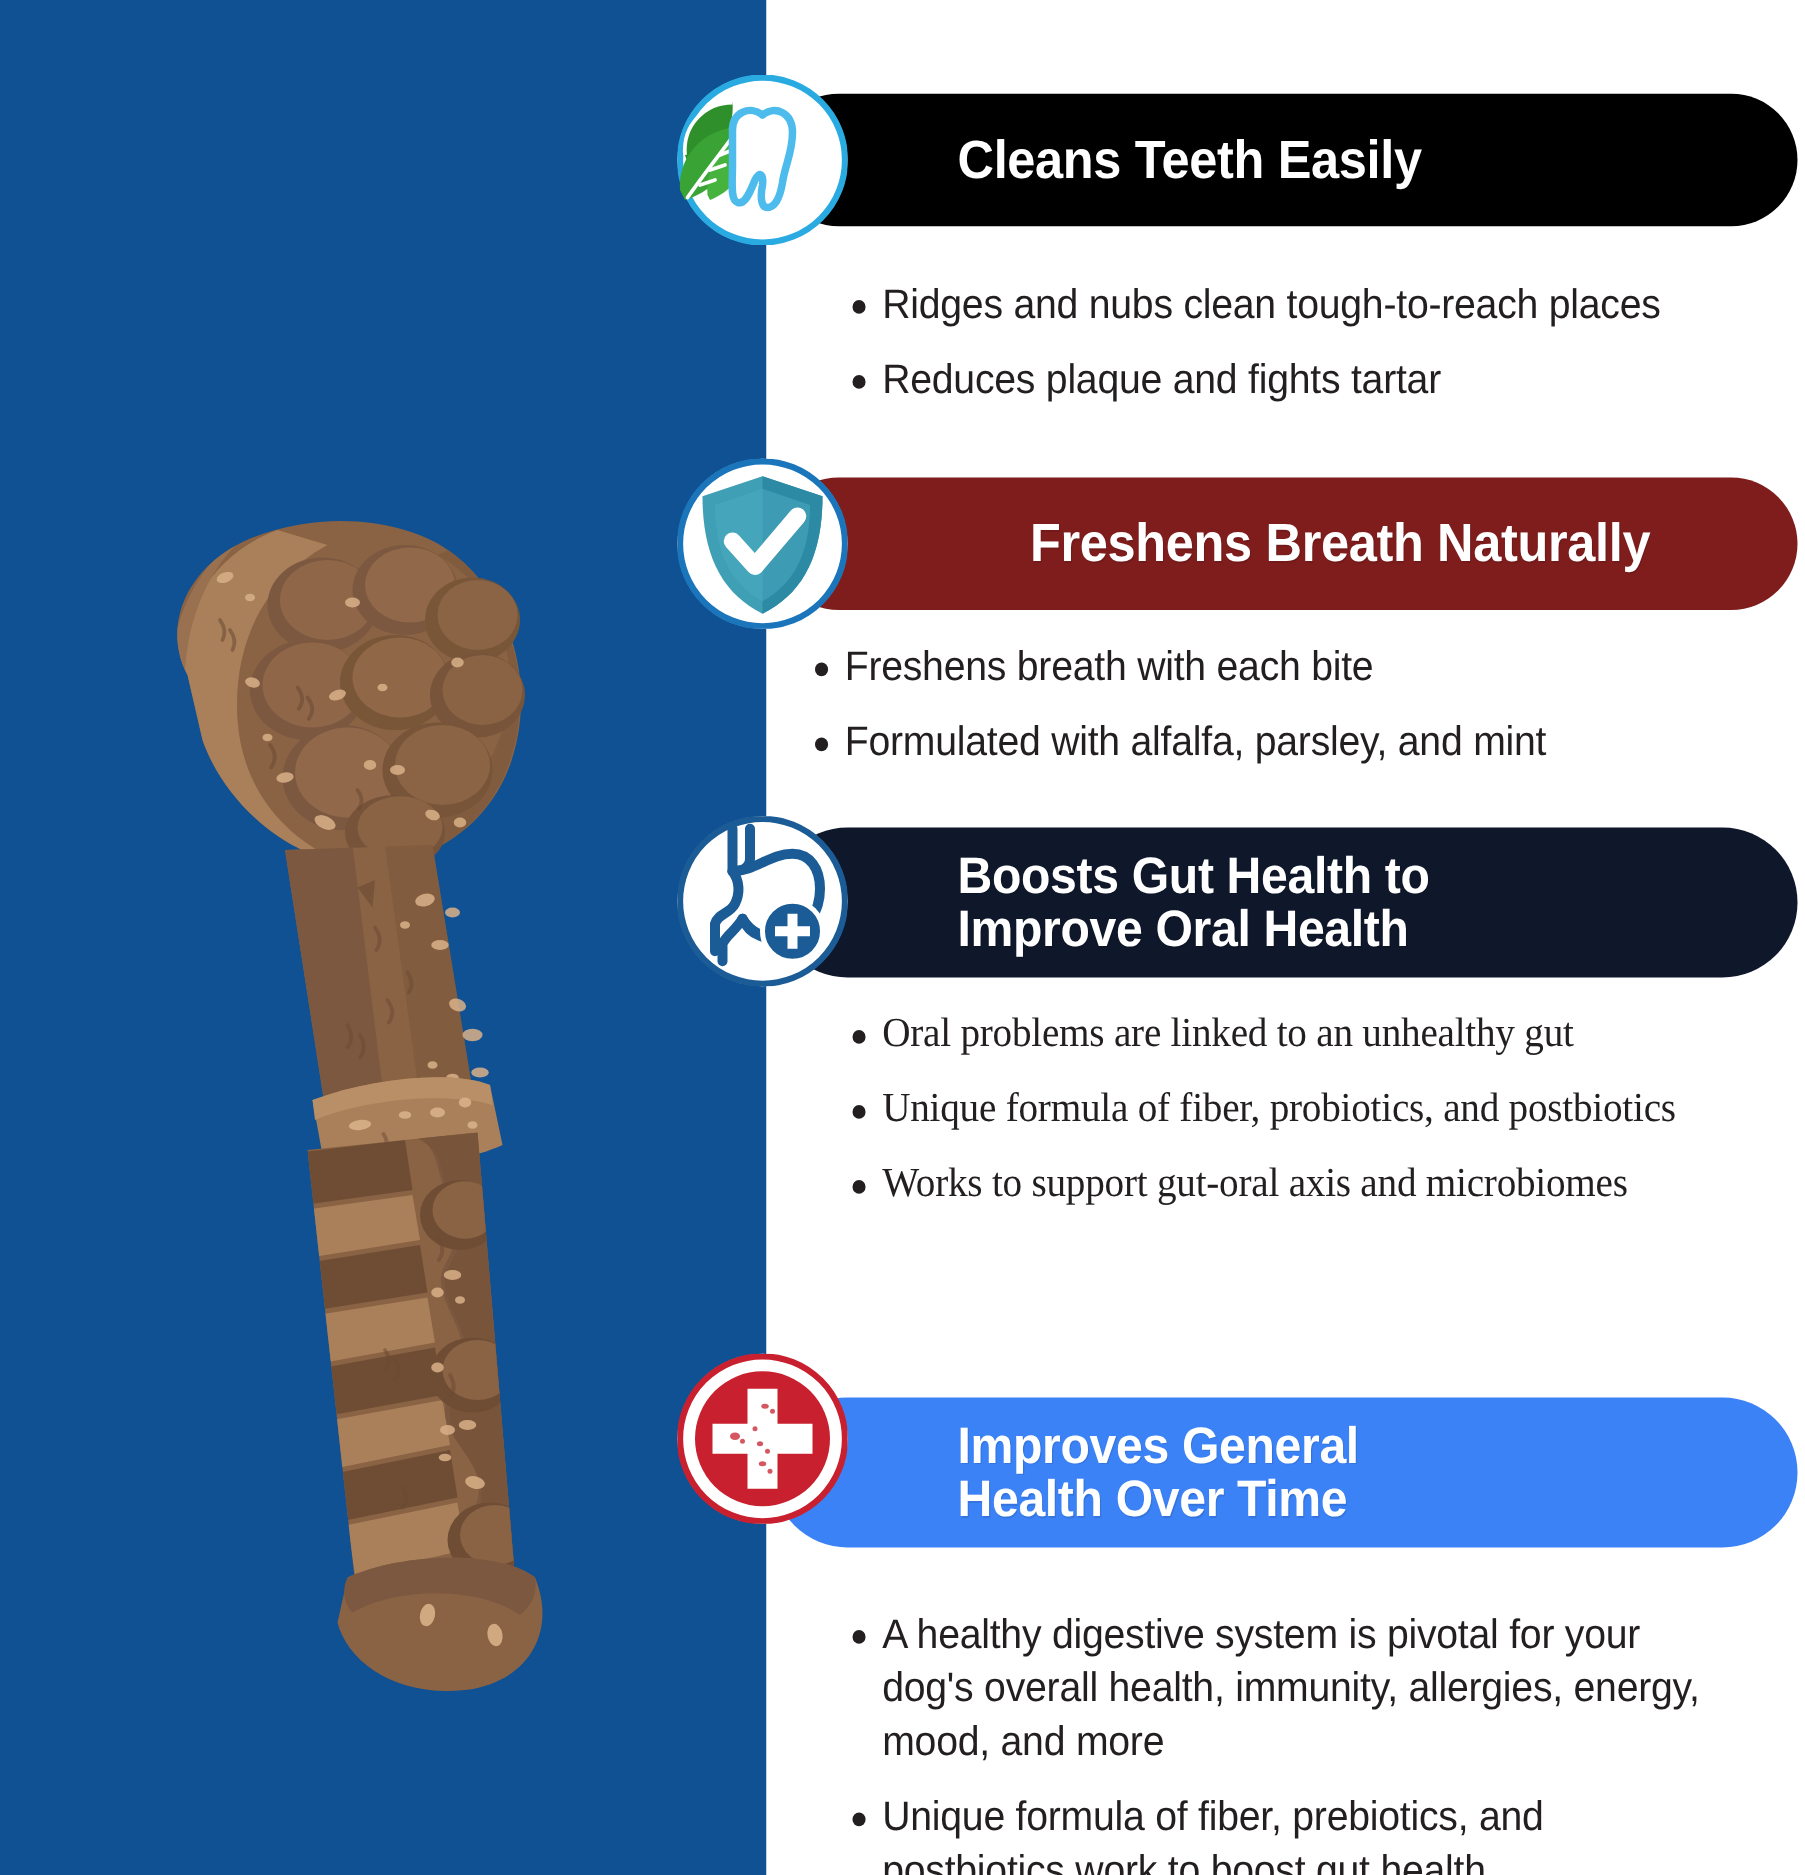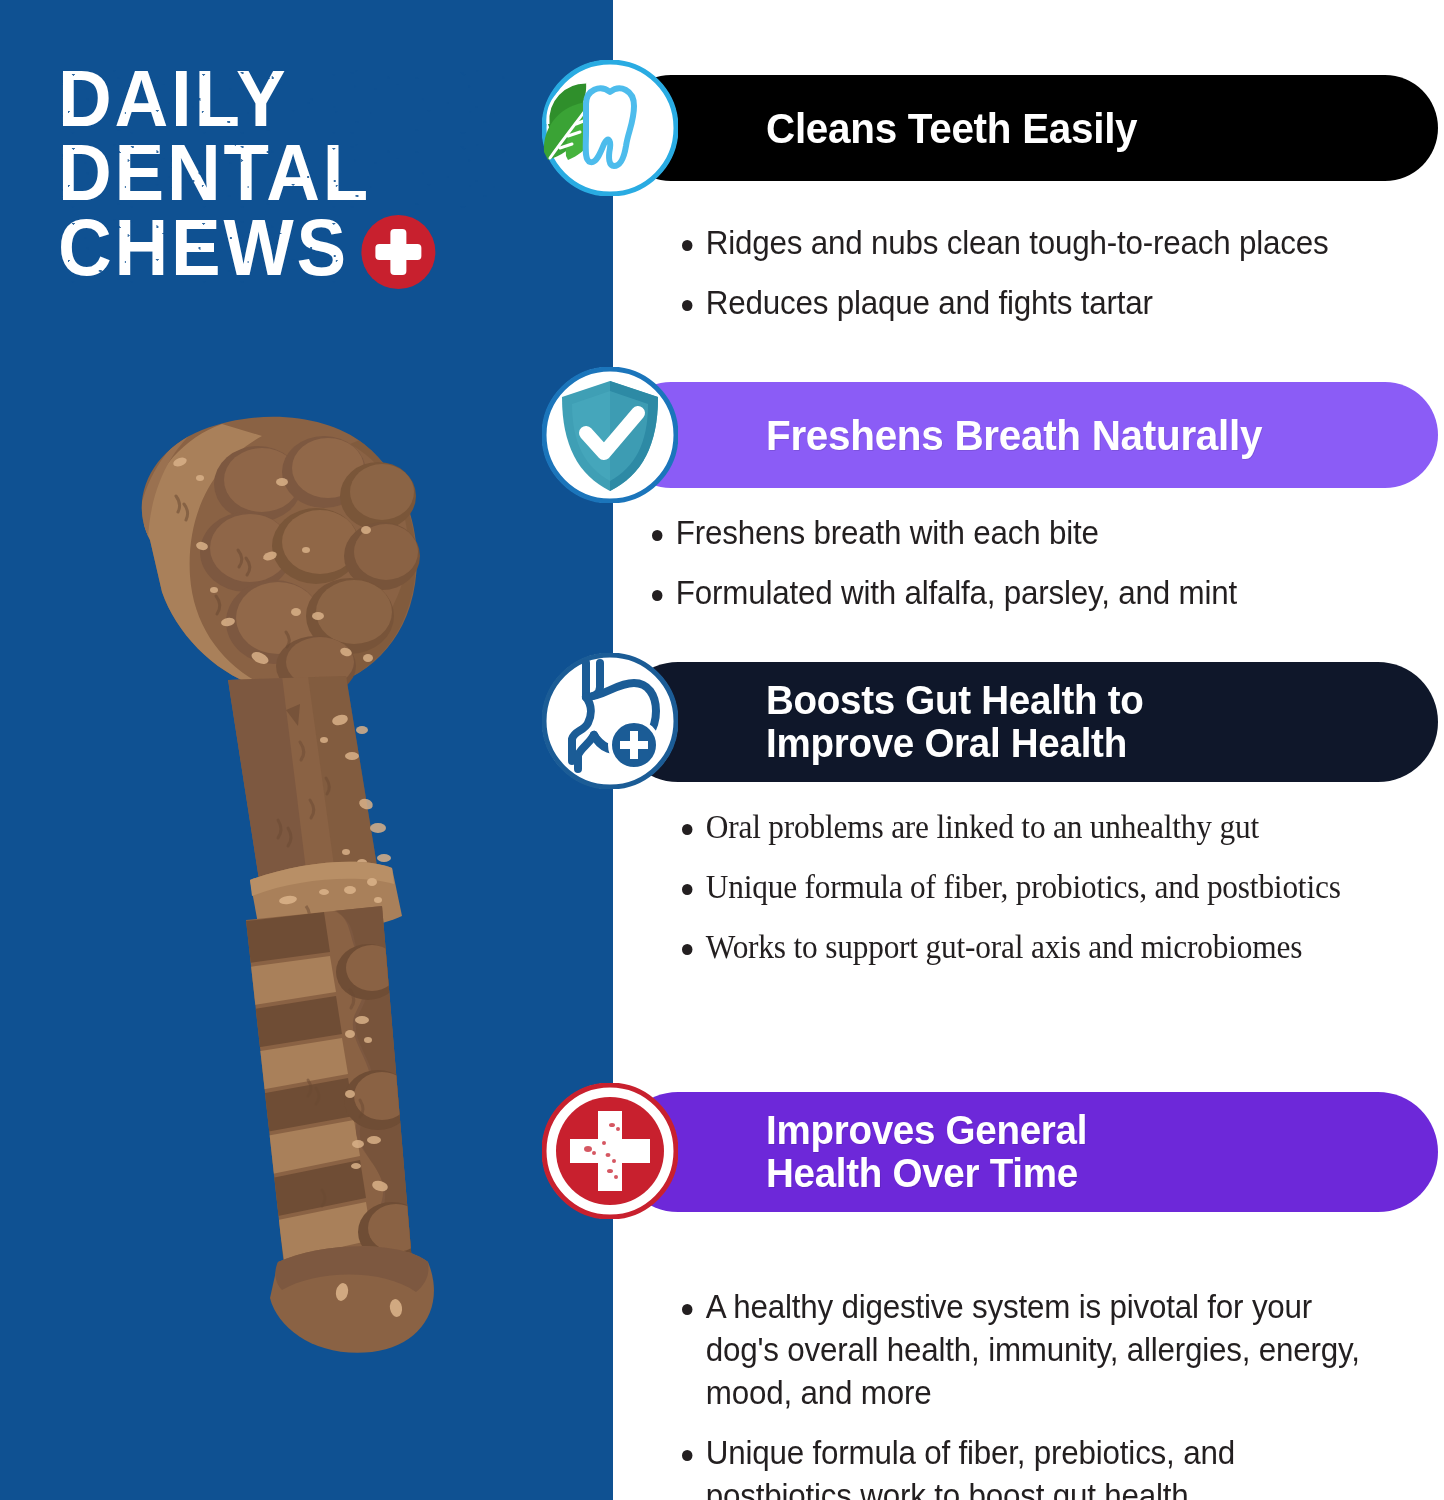--- a/index.html
+++ b/index.html
@@ -158,40 +158,20 @@
   }
   .bullet .btxt { flex: 1 1 auto; }
 </style>
 </head>
 <body>
 
 <div id="root">
 
   <div class="left-panel">
 
-    <div class="title-block">
-      <div class="title-line">
-        <span>DAILY</span>
-        <span class="grunge"></span>
-      </div>
-      <div class="title-line">
-        <span>DENTAL</span>
-        <span class="grunge"></span>
-      </div>
-      <div class="title-line l3">
-        <span style="position:relative;">
-          <span>CHEWS</span>
-          <span class="grunge"></span>
-        </span>
-        <span class="title-cross">
-          <span class="bar-h"></span>
-          <span class="bar-v"></span>
-        </span>
-      </div>
-    </div>
 
     <div class="chew-wrap">
       <svg viewBox="0 0 420 980" xmlns="http://www.w3.org/2000/svg" aria-hidden="true">
         <defs>
           <clipPath id="headClip">
             <path d="M40 140 C18 98 42 50 92 30 C148 8 216 14 254 44
                      C300 80 318 148 300 206 C284 258 238 290 186 292
                      C126 294 70 244 52 192 Z"></path>
           </clipPath>
           <clipPath id="shaftClip">
@@ -416,21 +396,21 @@
           <span class="btxt">Ridges and nubs clean tough-to-reach places</span>
         </div>
         <div class="bullet">
           <span class="dot"></span>
           <span class="btxt">Reduces plaque and fights tartar</span>
         </div>
       </div>
     </div>
 
     <div class="section" style="top:0;">
-      <div class="banner" style="left:618px; width:820px; top:382px; background:#8b5cf6;">
+      <div class="banner" style="left:618px; width:820px; top:382px; background:#7f1d1d;justify-content:center;">
         <div class="banner-title">Freshens Breath Naturally</div>
       </div>
       <div class="icon-badge" style="left:542px; top:367px;">
         <svg width="136" height="136" viewBox="0 0 136 136" xmlns="http://www.w3.org/2000/svg">
           <circle cx="68" cy="68" r="66" fill="#ffffff" stroke="#1b75bb" stroke-width="5"></circle>
           <path d="M68 14 L116 30 C116 78 100 108 68 124 C36 108 20 78 20 30 Z" fill="#3f9fb5"></path>
           <path d="M68 14 L116 30 C116 78 100 108 68 124 Z" fill="#2d8aa5"></path>
           <path d="M68 24 L106 37 C106 76 93 100 68 114 C43 100 30 76 30 37 Z" fill="#4aacc0" opacity="0.55"></path>
           <path d="M44 66 L62 86 L96 46" fill="none" stroke="#ffffff" stroke-width="14" stroke-linecap="round" stroke-linejoin="round"></path>
         </svg>
@@ -488,21 +468,21 @@
           <span class="btxt">Unique formula of fiber, probiotics, and postbiotics</span>
         </div>
         <div class="bullet">
           <span class="dot"></span>
           <span class="btxt">Works to support gut-oral axis and microbiomes</span>
         </div>
       </div>
     </div>
 
     <div class="section" style="top:0;">
-      <div class="banner two-line" style="left:618px; width:820px; top:1092px; background:#6d28d9;">
+      <div class="banner two-line" style="left:618px; width:820px; top:1118px; background:#3b82f6;">
         <div class="banner-title">
           <div>Improves General</div>
           <div>Health Over Time</div>
         </div>
       </div>
       <div class="icon-badge" style="left:542px; top:1083px;">
         <svg width="136" height="136" viewBox="0 0 136 136" xmlns="http://www.w3.org/2000/svg">
           <circle cx="68" cy="68" r="66" fill="#ffffff" stroke="#c8202e" stroke-width="5"></circle>
           <circle cx="68" cy="68" r="54" fill="#c8202e"></circle>
           <path d="M56 28 L80 28 L80 56 L108 56 L108 80 L80 80 L80 108

